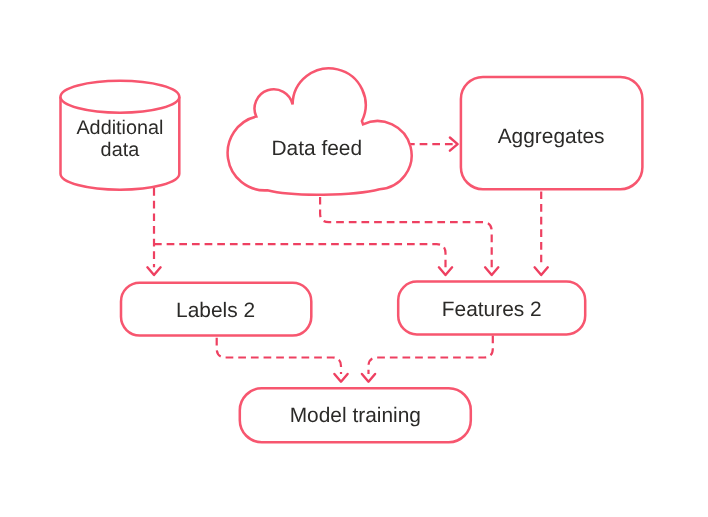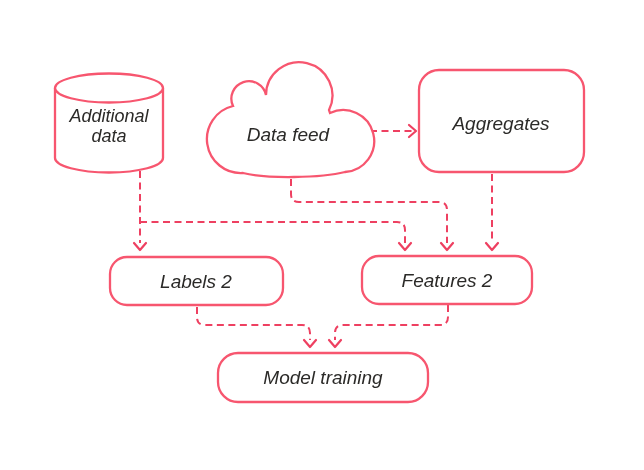--- a/index.html
+++ b/index.html
@@ -12,21 +12,20 @@
     margin: 0;
     padding: 0;
     background: var(--bg);
   }
   .stage {
     width: 644px;
     height: 470px;
     background: var(--bg);
     position: relative;
     overflow: hidden;
-    font-style: italic;
   }
   svg { display: block; }
   .shape {
     fill: #ffffff;
     stroke: var(--shape-stroke);
     stroke-width: 2.3;
   }
   .connector {
     fill: none;
     stroke: var(--connector-stroke);

